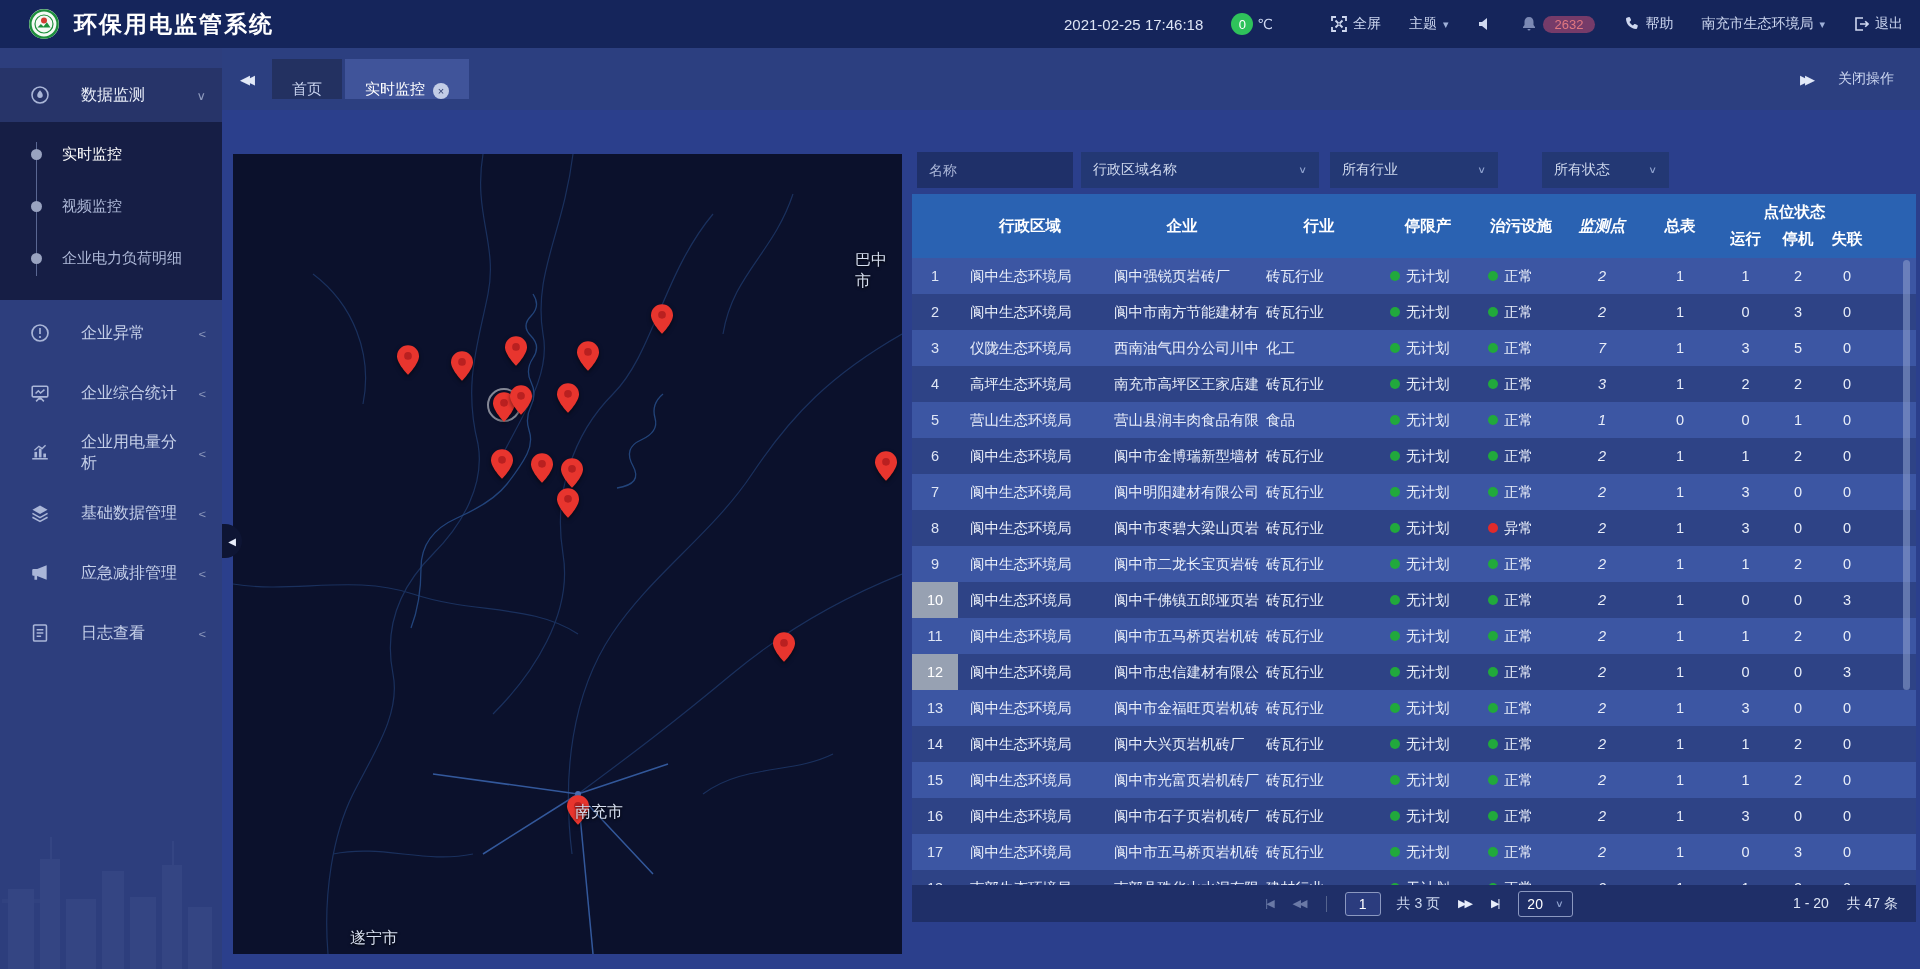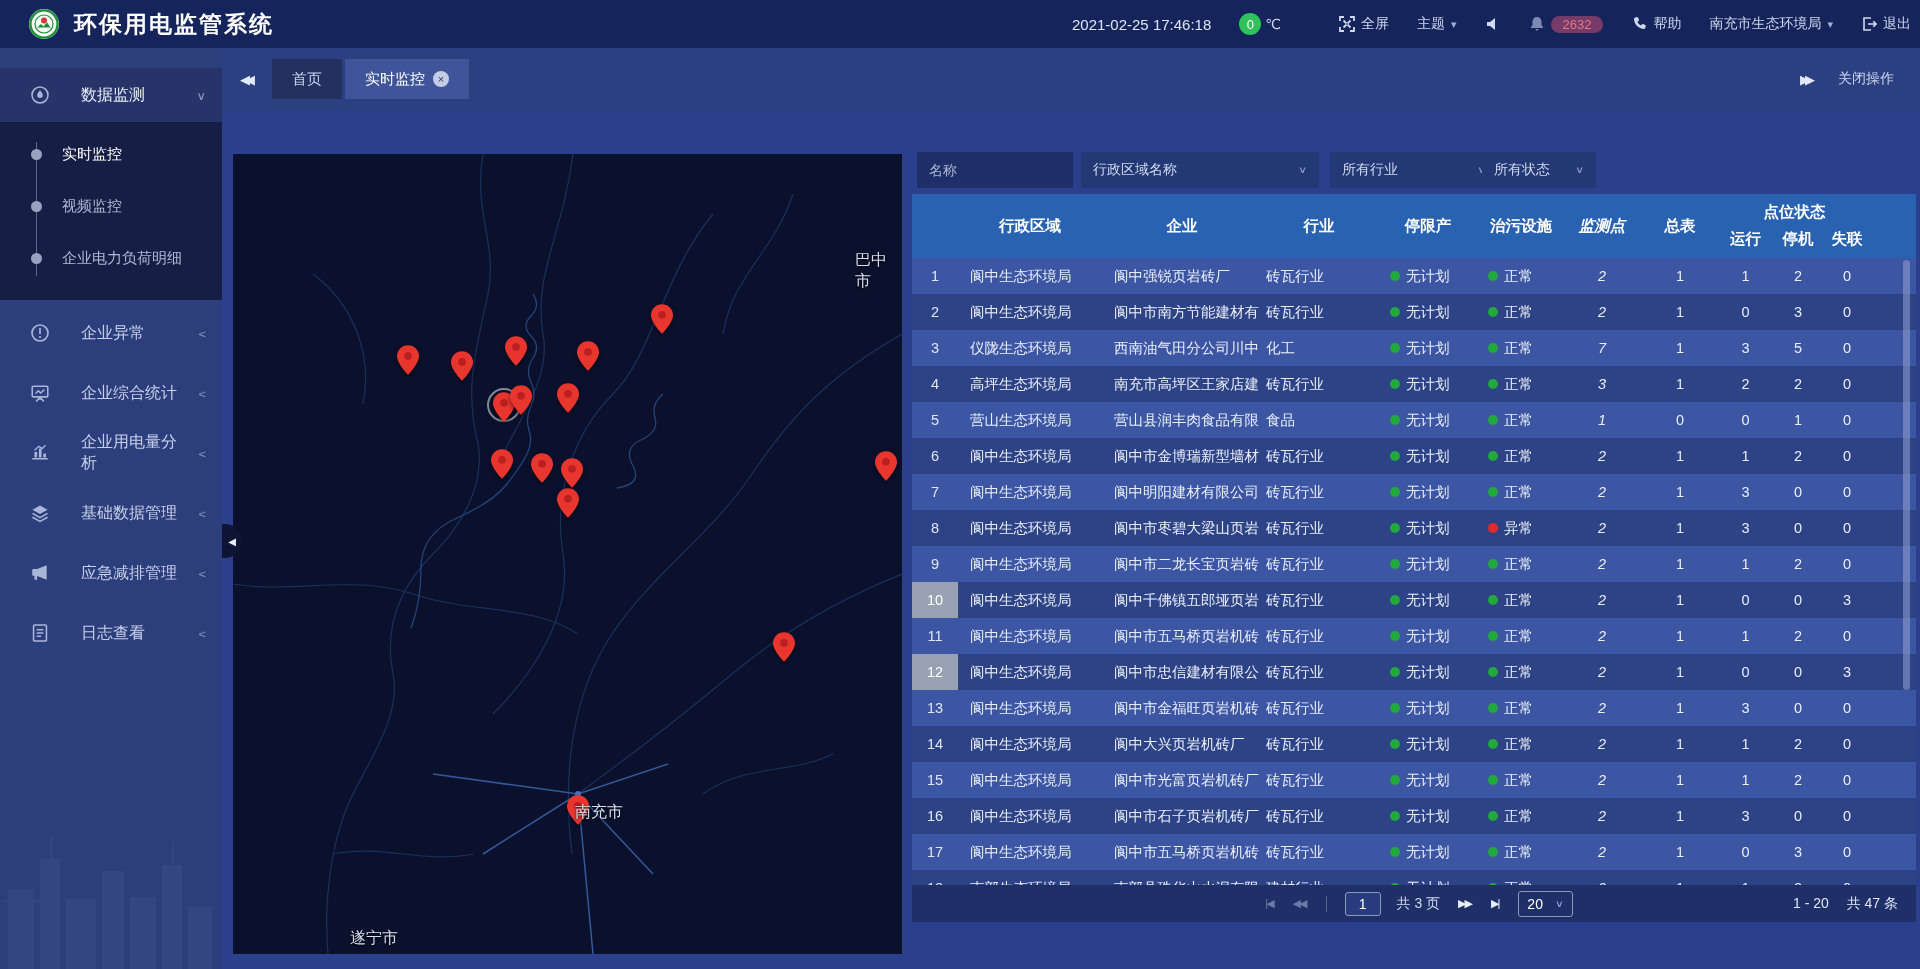--- a/index.html
+++ b/index.html
@@ -5,21 +5,21 @@
   * { margin:0; padding:0; box-sizing:border-box; }
   html,body { width:1920px; height:969px; overflow:hidden; background:#2b3f8c;
               font-family:"Liberation Sans","DejaVu Sans",sans-serif; }
   .app { position:relative; width:1920px; height:969px; background:#2b3f8c; overflow:hidden; }
 
   
   .hdr { position:absolute; left:0; top:0; width:1920px; height:48px; background:#15255b;
          display:flex; align-items:center; z-index:30; }
   .logo { margin-left:28px; width:32px; height:32px; display:flex; }
   .title { color:#fff; font-size:23px; font-weight:bold; letter-spacing:2px; margin-left:14px; }
-  .hdr-right { margin-left:auto; display:flex; align-items:center; gap:28px; padding-right:9px;
+  .hdr-right { margin-left:auto; display:flex; align-items:center; gap:28px; padding-right:17px;
                color:#cdd7f0; font-size:14px; }
   .dt { font-size:15px; color:#dde4f4; }
   .temp { display:flex; align-items:center; gap:4px; margin-right:30px; }
   .tcir { width:22px; height:22px; border-radius:50%; background:#2fc25b; color:#fff;
           display:flex; align-items:center; justify-content:center; font-size:13px; }
   .hbtn { display:flex; align-items:center; gap:6px; cursor:pointer; white-space:nowrap; }
   .car { font-size:11px; color:#9fb0d8; }
   .pill { background:rgba(199,78,116,.55); color:#e27880; border-radius:10px; padding:1px 12px;
           font-size:13px; }
   .hicon { width:16px; height:16px; display:inline-flex; }
@@ -42,21 +42,21 @@
                   padding-left:62px; color:#aeb9d8; font-size:15px; cursor:pointer; }
   .submenu-item .dot { position:absolute; left:31px; width:11px; height:11px; border-radius:50%;
                        background:#99a3c0; }
   .submenu-item.active { color:#fff; }
   .skyline { position:absolute; left:0; bottom:0; width:222px; height:190px; opacity:.45; }
 
   
   .tabbar { position:absolute; left:222px; top:48px; width:1698px; height:62px; background:#2c3f80;
             display:flex; align-items:center; z-index:10; }
   .tab-arr { color:#e2e9f8; font-size:13px; letter-spacing:-5px; margin:0 22px 0 18px; cursor:pointer; }
-  .tab { height:40px; padding:0 20px; display:flex; align-items:center; gap:8px; font-size:15px;
+  .tab { height:40px; padding:0 20px; display:flex; align-items:flex-end; gap:8px; font-size:15px;
          color:#c8d2ee; background:#233161; margin-right:3px; cursor:pointer; }
   .tab.active { background:#40549a; color:#fff; }
   .tab-close { width:16px; height:16px; border-radius:50%; background:#c3cde6; color:#2e3c6e;
                font-size:11px; line-height:16px; text-align:center; }
   .tabbar-right { margin-left:auto; display:flex; align-items:center; gap:28px; padding-right:26px;
                   color:#ccd6f0; font-size:14px; }
 
   
   .statsbar { position:absolute; left:222px; top:110px; width:1698px; height:36px; background:#1f2f68;
               border-top:2px solid #3b53a0; display:flex; align-items:center; padding-left:66px;
@@ -81,21 +81,21 @@
   .fin { position:absolute; left:5px; top:0; width:156px; height:36px; background:#1f3069; border:0;
          color:#e2e9f8; font-size:14px; padding:0 12px; outline:none;
          font-family:"Liberation Sans","DejaVu Sans",sans-serif; }
   .fin::placeholder { color:#aab6d8; opacity:1; }
   .fsel { position:absolute; top:0; height:36px; background:#233874; color:#cfd9ee; font-size:14px;
           display:flex; align-items:center; padding:0 12px; cursor:pointer; }
   .fsel .lbl { flex:1; }
   .car2 { color:#8fa2cf; font-size:12px; margin-left:12px; transform:scaleY(.8); }
   .fsel.region { left:169px; width:238px; }
   .fsel.industry { left:418px; width:168px; }
-  .fsel.status { left:570px; width:114px; }
+  .fsel.status { left:630px; width:127px; }
 
   .thead { position:absolute; top:48px; left:0; width:100%; height:64px; background:#2a62b2;
            display:flex; align-items:center; color:#fff; font-size:15.5px; font-weight:bold; }
   .hcell { text-align:center; }
   .c0{width:46px;} .c1{width:144px;} .c2{width:160px;} .c3{width:114px;} .c4{width:104px;}
   .c5{width:82px;} .c6{width:80px;font-style:italic;} .c7{width:76px;} .c8{width:55px;} .c9{width:50px;} .c10{width:48px;}
   .csp { flex:1; }
   .pgroup { width:153px; display:flex; flex-direction:column; gap:6px; }
   .pg-top { text-align:center; }
   .pg-sub { display:flex; }

